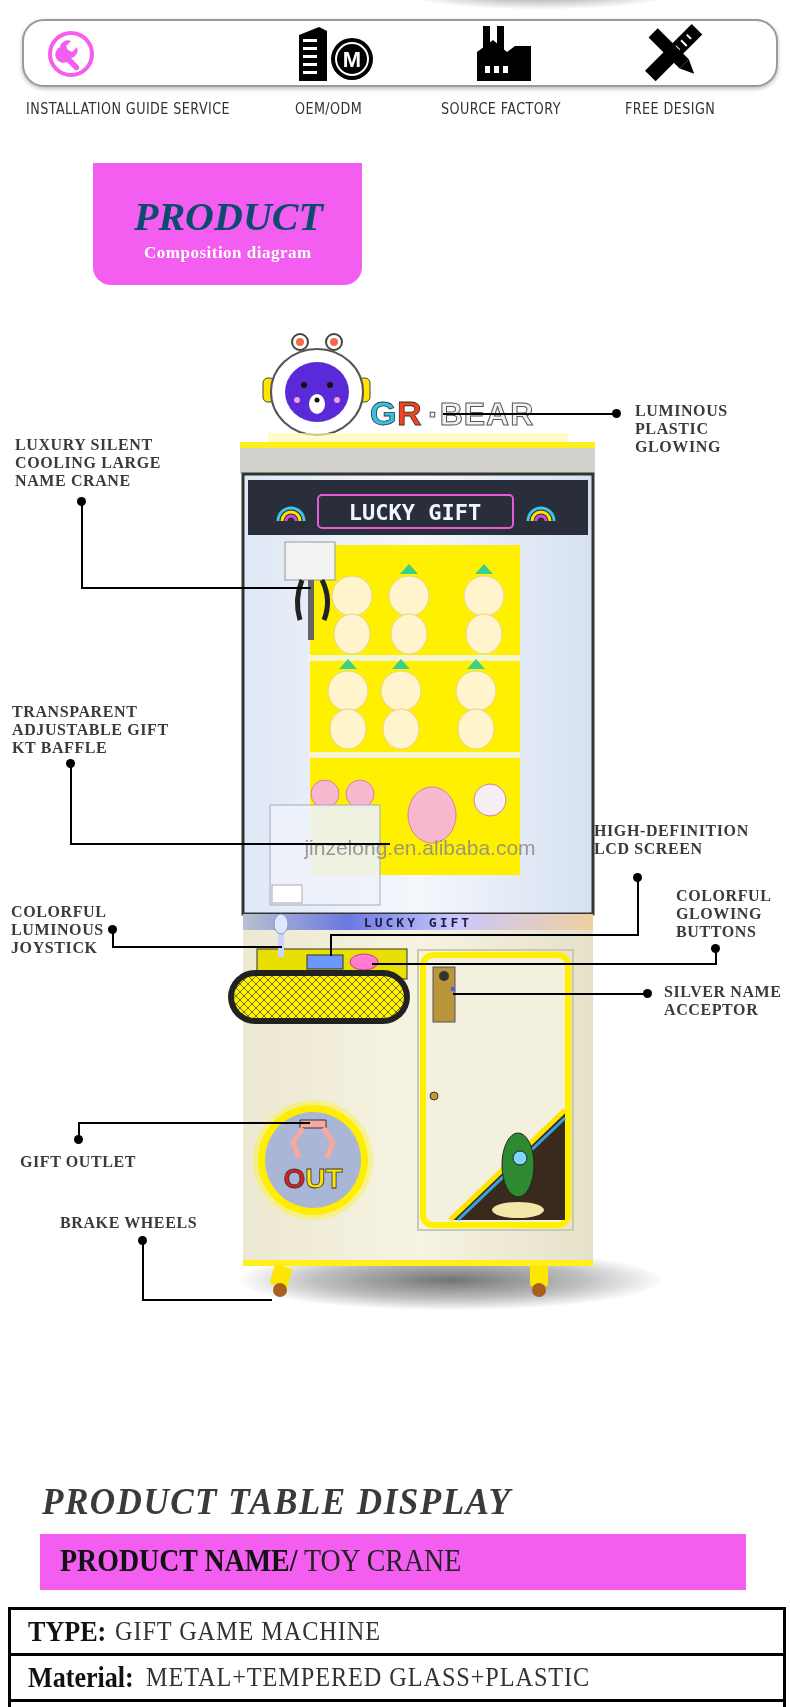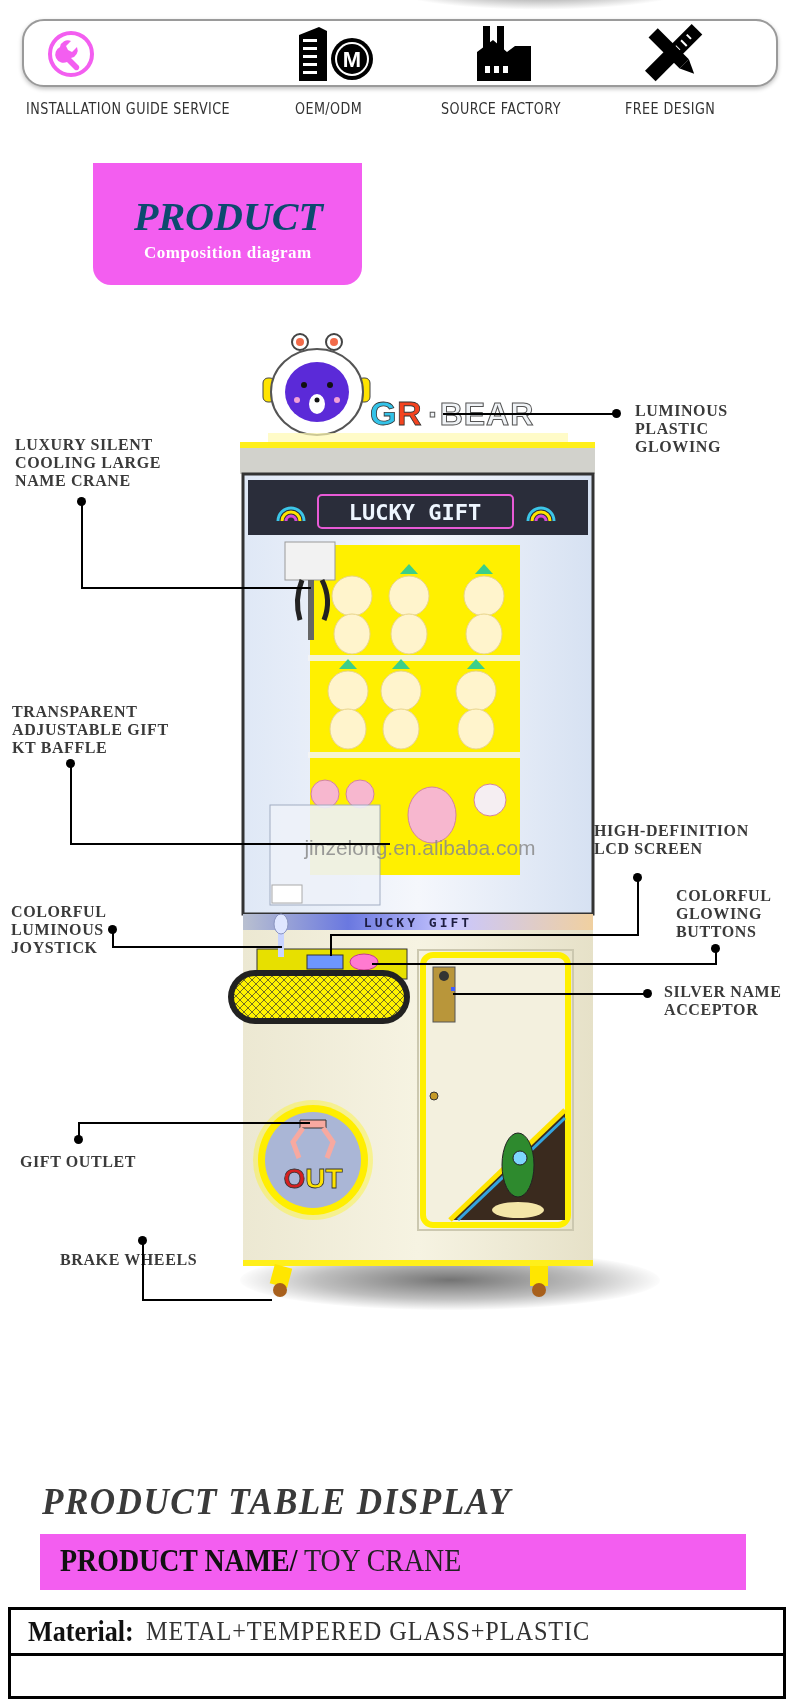--- a/index.html
+++ b/index.html
@@ -303,32 +303,36 @@
   <div>ACCEPTOR</div>
 </div>
 
 <div class="abs ln" style="left:78px;top:1122px;width:232px;height:2px;"></div>
 <div class="abs ln" style="left:78px;top:1122px;width:2px;height:14px;"></div>
 <div class="abs dot" style="left:74px;top:1135px;"></div>
 <div class="abs callout" style="left:20px;top:1153px;">
   <div>GIFT OUTLET</div>
 </div>
 
-<div class="abs callout" style="left:60px;top:1214px;margin-top:37px;">
+<div class="abs callout" style="left:60px;top:1214px;">
   <div>BRAKE WHEELS</div>
 </div>
 <div class="abs dot" style="left:138px;top:1236px;"></div>
 <div class="abs ln" style="left:142px;top:1240px;width:2px;height:60px;"></div>
 <div class="abs ln" style="left:142px;top:1299px;width:130px;height:2px;"></div>
 
 <div class="abs table-title">PRODUCT TABLE DISPLAY</div>
 <div class="abs name-bar"></div>
 <div class="abs name-label">
   <span>PRODUCT NAME/</span><span class="name-value"> TOY CRANE</span>
 </div>
 
 <div class="abs spec-table">
+  <div class="spec-row">
+    <span class="spec-key">TYPE:</span>
+      <span class="spec-val">GIFT GAME MACHINE</span>
+  </div>
   <div class="spec-row">
     <span class="spec-key">Material:</span>
       <span class="spec-val"> METAL+TEMPERED GLASS+PLASTIC</span>
   </div>
   <div class="spec-row"></div>
 </div>
 
 </body></html>

